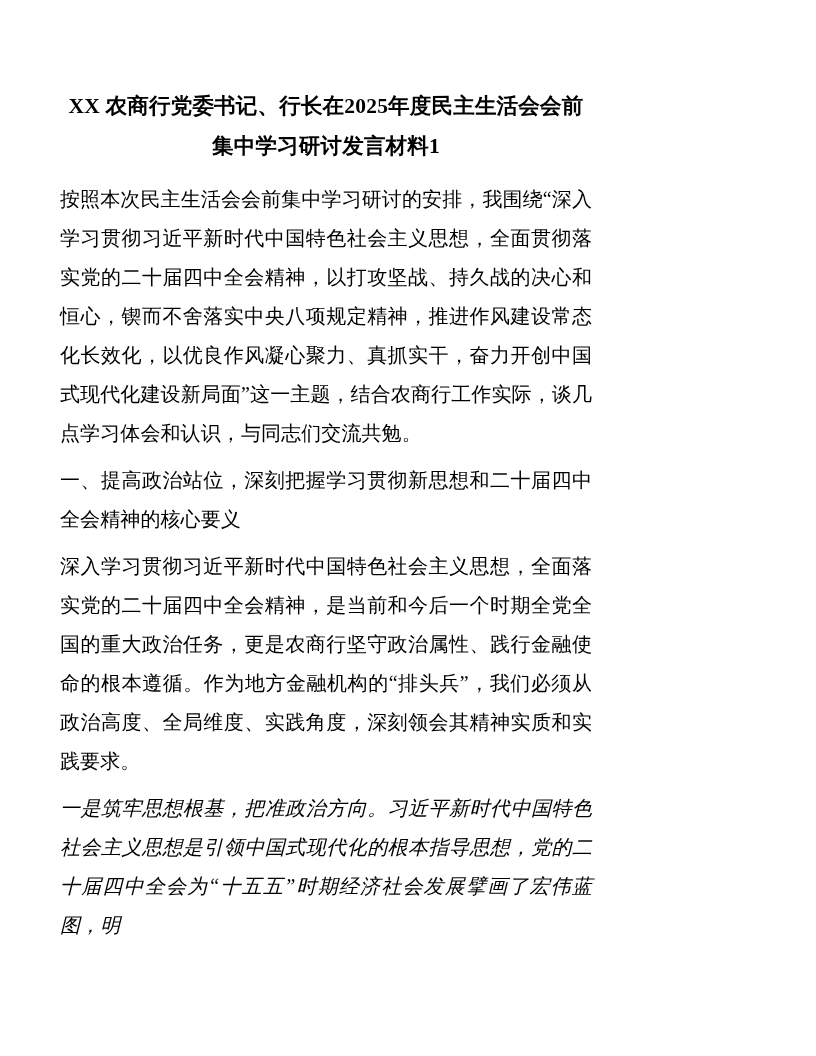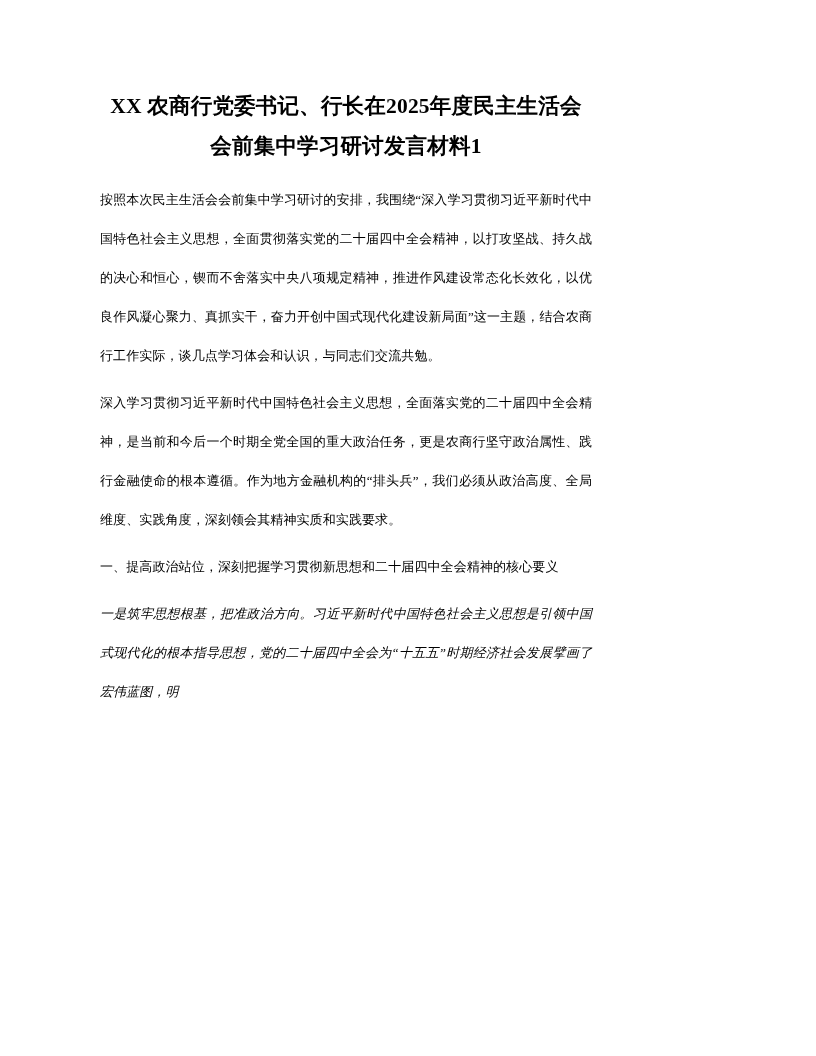--- a/index.html
+++ b/index.html
@@ -11,49 +11,49 @@
     width: 816px;
     height: 1056px;
     font-family: "Liberation Serif", "DejaVu Serif", serif;
     color: #000000;
     overflow: hidden;
   }
   .page {
     box-sizing: border-box;
     width: 704px;
     height: 1056px;
-    padding: 86px 112px 70px 100px;
+    padding: 86px 112px 70px 60px;
     background: #ffffff;
   }
   .doc-title {
     font-family: "Liberation Serif", "DejaVu Serif", serif;
     font-weight: bold;
     font-size: 21.5px;
     line-height: 40px;
     text-align: center;
     letter-spacing: 0.2px;
     margin: 0 0 14px 0;
     padding: 0 2px;
   }
   .para {
-    font-size: 13px;
+    font-size: 20px;
     line-height: 39px;
     text-align: justify;
     text-justify: inter-ideograph;
     margin: 0 0 8px 0;
     text-indent: 0;
     letter-spacing: 0.1px;
   }
   .para:last-child {
     margin-bottom: 0;
     font-style: italic;
   }
 </style>
 </head>
 <body>
 
 <div class="page">
   <h1 class="doc-title">XX 农商行党委书记、行长在2025年度民主生活会会前集中学习研讨发言材料1</h1>
   <p class="para">按照本次民主生活会会前集中学习研讨的安排，我围绕“深入学习贯彻习近平新时代中国特色社会主义思想，全面贯彻落实党的二十届四中全会精神，以打攻坚战、持久战的决心和恒心，锲而不舍落实中央八项规定精神，推进作风建设常态化长效化，以优良作风凝心聚力、真抓实干，奋力开创中国式现代化建设新局面”这一主题，结合农商行工作实际，谈几点学习体会和认识，与同志们交流共勉。</p>
+  <p class="para">一、提高政治站位，深刻把握学习贯彻新思想和二十届四中全会精神的核心要义</p>
   <p class="para">深入学习贯彻习近平新时代中国特色社会主义思想，全面落实党的二十届四中全会精神，是当前和今后一个时期全党全国的重大政治任务，更是农商行坚守政治属性、践行金融使命的根本遵循。作为地方金融机构的“排头兵”，我们必须从政治高度、全局维度、实践角度，深刻领会其精神实质和实践要求。</p>
-  <p class="para">一、提高政治站位，深刻把握学习贯彻新思想和二十届四中全会精神的核心要义</p>
   <p class="para">一是筑牢思想根基，把准政治方向。习近平新时代中国特色社会主义思想是引领中国式现代化的根本指导思想，党的二十届四中全会为“十五五”时期经济社会发展擘画了宏伟蓝图，明</p>
 </div>
 
 </body></html>

